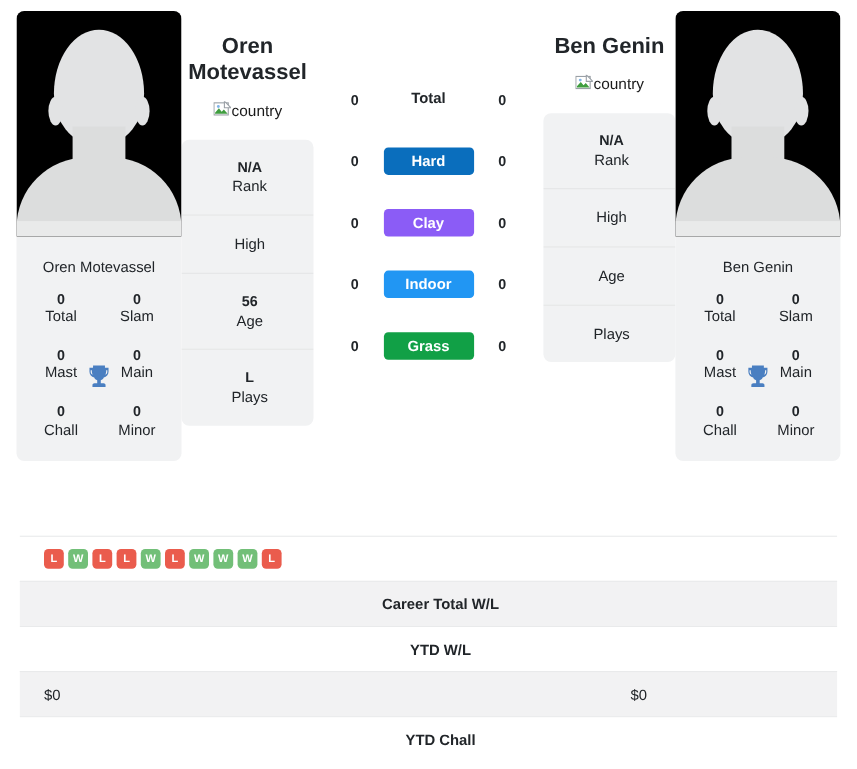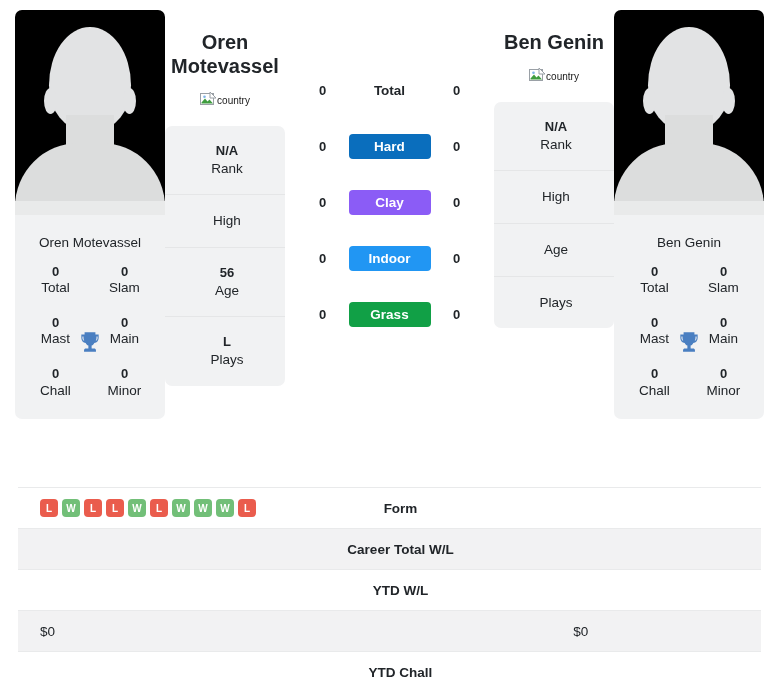--- a/index.html
+++ b/index.html
@@ -132,21 +132,21 @@
   .player-heading {
     font-size: 20px;
     font-weight: bold;
     line-height: 1.2;
     color: #212529;
   }
   .flag-line {
     margin-top: 14px;
     display: inline-flex;
     align-items: center;
-    font-size: 10px;
+    font-size: 14px;
     color: #1a1a1a;
   }
   .broken-img {
     width: 16px; height: 16px;
     margin-right: 1px;
     position: relative;
     display: inline-block;
     vertical-align: middle;
   }
 
@@ -474,21 +474,20 @@
             <div class="form-badge" style="background: rgb(234, 92, 77);">L</div>
             <div class="form-badge" style="background: rgb(234, 92, 77);">L</div>
             <div class="form-badge" style="background: rgb(114, 191, 120);">W</div>
             <div class="form-badge" style="background: rgb(234, 92, 77);">L</div>
             <div class="form-badge" style="background: rgb(114, 191, 120);">W</div>
             <div class="form-badge" style="background: rgb(114, 191, 120);">W</div>
             <div class="form-badge" style="background: rgb(114, 191, 120);">W</div>
             <div class="form-badge" style="background: rgb(234, 92, 77);">L</div>
           </div>
       </div>
-      <div class="cell-mid">Form</div>
       <div class="cell-right">
         <div class="form-badges" id="form-right"></div>
       </div>
     </div>
 
     <div class="stats-row shaded">
       <div class="cell-left"></div>
       <div class="cell-mid">Career Total W/L</div>
       <div class="cell-right"></div>
     </div>

